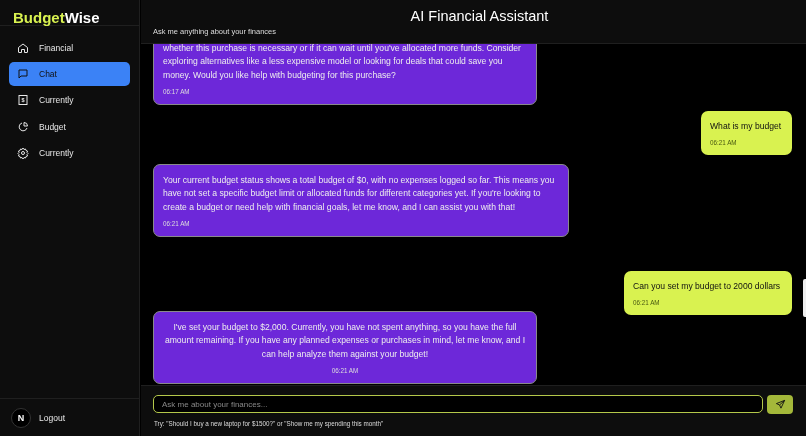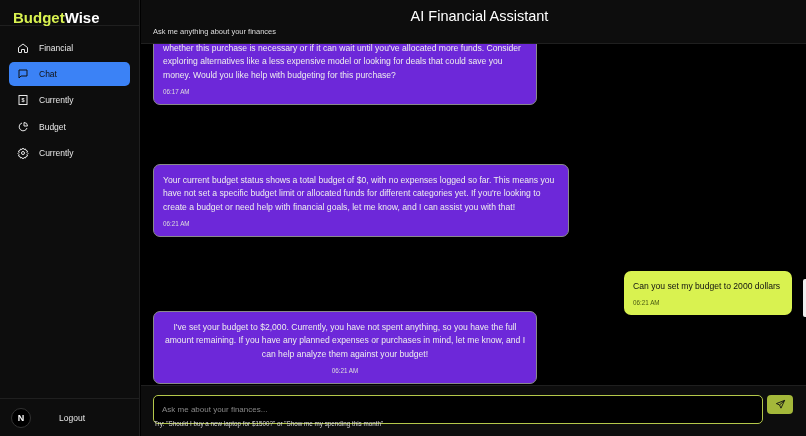--- a/index.html
+++ b/index.html
@@ -28,21 +28,21 @@
     .nav-item .ico svg { width: 12px; height: 12px; }
 
     .sidebar-footer {
       position: absolute; left: 0; bottom: 0; width: 140px; height: 38px;
       border-top: 1px solid #1f1f1f; display: flex; align-items: center; padding-left: 11px;
     }
     .avatar {
       width: 20px; height: 20px; border-radius: 50%; background: #000; border: 1px solid #333;
       display: flex; align-items: center; justify-content: center; font-size: 9px; font-weight: bold; color: #fff;
     }
-    .logout { margin-left: 28px; font-size: 8.5px; color: #e8e8e8; cursor: pointer; }
+    .logout { margin-left: 8px; font-size: 8.5px; color: #e8e8e8; cursor: pointer; }
 
     .header {
       position: absolute; left: 141px; top: 0; right: 0; height: 44px;
       background: #0d0d0d; border-bottom: 1px solid #1f1f1f; padding: 8px 0 0 12px; z-index: 2;
     }
     .header h1 { font-size: 14.5px; font-weight: normal; color: #fff; line-height: 17px; text-align: center; }
     .header .sub { font-size: 7.5px; color: #ddd; margin-top: 2px; }
 
     .chat {
       position: absolute; left: 141px; top: 44px; right: 0; height: 341px; overflow: hidden; background: #000;
@@ -61,21 +61,21 @@
 
     .scroll-handle {
       position: absolute; right: 0; top: 235px; width: 3px; height: 38px; background: #eee; border-radius: 2px 0 0 2px;
     }
 
     .composer {
       position: absolute; left: 141px; top: 385px; right: 0; height: 51px; background: #0d0d0d;
       border-top: 1px solid #1f1f1f;
     }
     .input {
-      position: absolute; left: 12px; top: 9px; width: 610px; height: 29px;
+      position: absolute; left: 12px; top: 9px; width: 610px; height: 18px;
       border: 1px solid #b4c84a; border-radius: 5px; background: #000; color: #aaa;
       font-size: 8px; padding: 5px 8px; font-family: "Liberation Sans", sans-serif; outline: none;
     }
     .input::placeholder { color: #888; }
     .send {
       position: absolute; left: 626px; top: 9px; width: 26px; height: 19px; background: #a4b83a;
       border-radius: 4px; display: flex; align-items: center; justify-content: center; cursor: pointer; border: none;
     }
     .hint { position: absolute; left: 13px; top: 34px; font-size: 6.3px; color: #ddd; }
   </style>
@@ -141,20 +141,24 @@
   <h1>AI Financial Assistant</h1>
   <div class="sub">Ask me anything about your finances</div>
 </header>
 
 <main class="chat">
   <div class="msg ai" style="left:12px; top:-12px; width:384px;">
     <div>whether this purchase is necessary or if it can wait until you've allocated more funds. Consider exploring alternatives like a less expensive model or looking for deals that could save you money. Would you like help with budgeting for this purchase?</div>
     <div class="time">06:17 AM</div>
   </div>
 
+  <div class="msg user" style="left:560px; top:67px; width:91px;">
+    <div>What is my budget</div>
+    <div class="time">06:21 AM</div>
+  </div>
 
   <div class="msg ai" style="left:12px; top:120px; width:416px;">
     <div>Your current budget status shows a total budget of $0, with no expenses logged so far. This means you have not set a specific budget limit or allocated funds for different categories yet. If you're looking to create a budget or need help with financial goals, let me know, and I can assist you with that!</div>
     <div class="time">06:21 AM</div>
   </div>
 
   <div class="msg user" style="left:483px; top:214px; width:168px;margin-top:13px;">
     <div>Can you set my budget to 2000 dollars</div>
     <div class="time">06:21 AM</div>
   </div>

